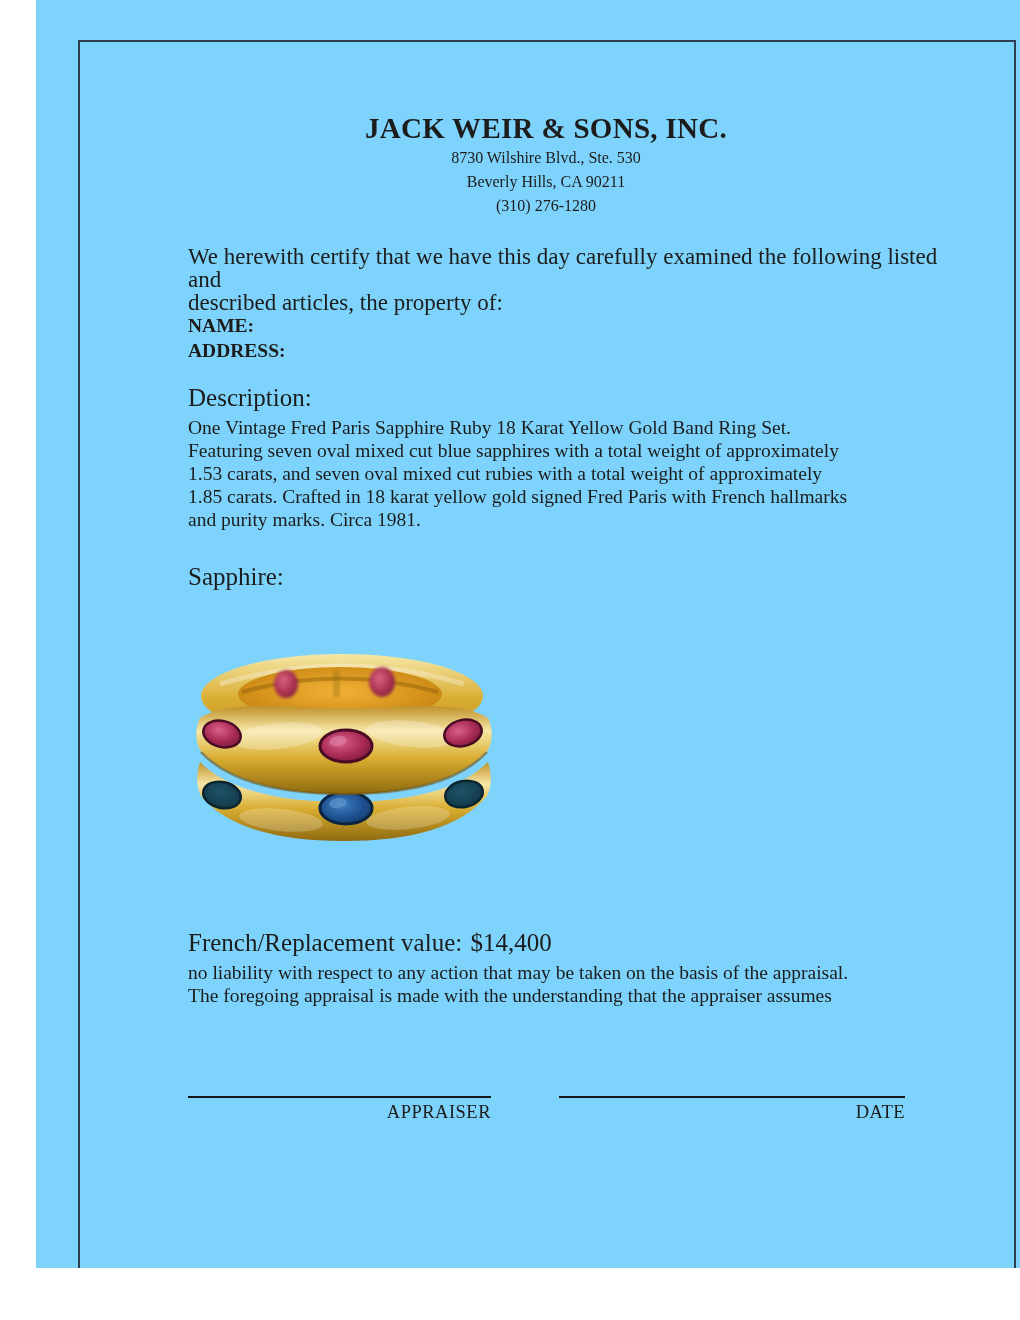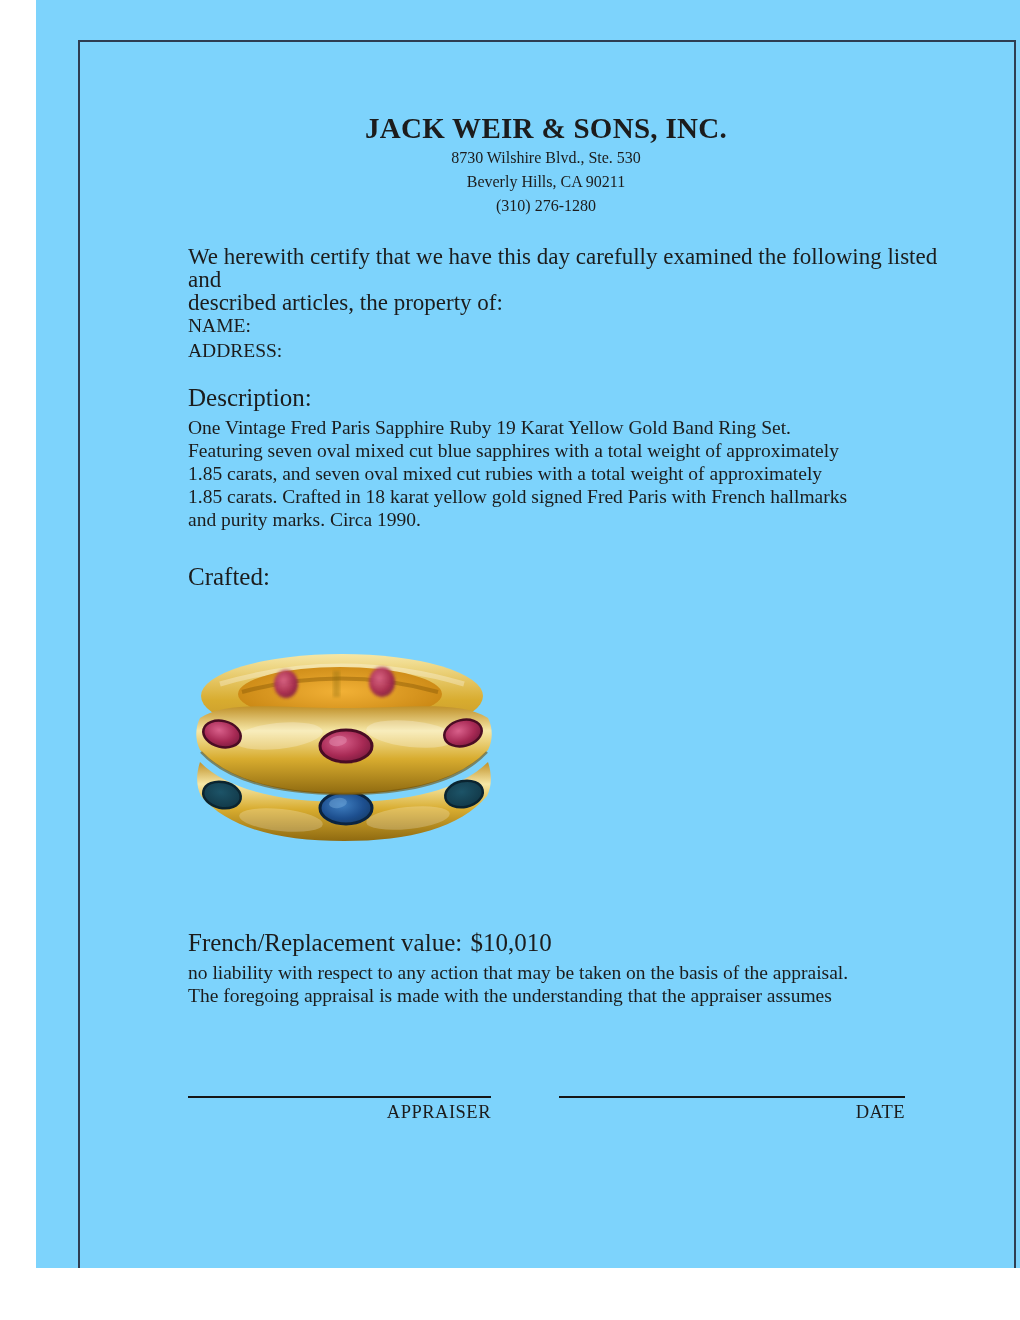--- a/index.html
+++ b/index.html
@@ -53,21 +53,21 @@
     left: 152px;
     top: 245px;
     width: 760px;
     font-size: 23px;
     line-height: 23px;
   }
   .owner-label {
     position: absolute;
     left: 152px;
     font-size: 19.5px;
-    font-weight: normal;
+    font-weight: bold;
     line-height: 24px;
   }
   .owner-name    { top: 314px; }
   .owner-address { top: 339px; }
   .section-heading {
     position: absolute;
     left: 152px;
     font-size: 25px;
     line-height: 30px;
   }
@@ -132,28 +132,28 @@
   <div class="cert-par">
     <div>We herewith certify that we have this day carefully examined the following listed and</div>
     <div>described articles, the property of:</div>
   </div>
 
   <div class="owner-label owner-name">NAME:</div>
   <div class="owner-label owner-address">ADDRESS:</div>
 
   <div class="section-heading desc-heading">Description:</div>
   <div class="desc-body">
-    <div>One Vintage Fred Paris Sapphire Ruby 19 Karat Yellow Gold Band Ring Set.</div>
+    <div>One Vintage Fred Paris Sapphire Ruby 18 Karat Yellow Gold Band Ring Set.</div>
     <div>Featuring seven oval mixed cut blue sapphires with a total weight of approximately</div>
-    <div>1.85 carats, and seven oval mixed cut rubies with a total weight of approximately</div>
+    <div>1.53 carats, and seven oval mixed cut rubies with a total weight of approximately</div>
     <div>1.85 carats. Crafted in 18 karat yellow gold signed Fred Paris with French hallmarks</div>
-    <div>and purity marks. Circa 1990.</div>
-  </div>
-
-  <div class="section-heading picture-heading">Crafted:</div>
+    <div>and purity marks. Circa 1981.</div>
+  </div>
+
+  <div class="section-heading picture-heading">Sapphire:</div>
 
   <div class="ring-photo-box">
     <svg width="300" height="215" viewBox="0 0 300 215" xmlns="http://www.w3.org/2000/svg">
       <defs>
         <linearGradient id="gBand" x1="0" y1="0" x2="0" y2="1">
           <stop offset="0" stop-color="#c0912a"></stop>
           <stop offset="0.28" stop-color="#f6e7a6"></stop>
           <stop offset="0.6" stop-color="#d8ac2f"></stop>
           <stop offset="1" stop-color="#8f6a10"></stop>
         </linearGradient>
@@ -213,21 +213,21 @@
         <ellipse cx="215" cy="90" rx="45" ry="13" fill="#ffffff" opacity="0.25" transform="rotate(6 215 90)"></ellipse>
         <ellipse cx="26" cy="90" rx="19" ry="13" transform="rotate(14 26 90)" fill="url(#gRuby)" stroke="#4a0c24" stroke-width="2.5"></ellipse>
         <ellipse cx="267" cy="89" rx="19" ry="13" transform="rotate(-14 267 89)" fill="url(#gRuby)" stroke="#4a0c24" stroke-width="2.5"></ellipse>
         <ellipse cx="150" cy="102" rx="26" ry="16" fill="url(#gRuby)" stroke="#4a0c24" stroke-width="3"></ellipse>
         <ellipse cx="142" cy="97" rx="9" ry="5" fill="#e089ab" opacity="0.55" transform="rotate(-10 142 97)"></ellipse>
       </g>
     </svg>
   </div>
 
   <div class="section-heading value-heading">
-    <span>French/Replacement value:</span><span class="value-amount">$10,010</span>
+    <span>French/Replacement value:</span><span class="value-amount">$14,400</span>
   </div>
   <div class="disclaimer">
     <div>no liability with respect to any action that may be taken on the basis of the appraisal.</div>
     <div>The foregoing appraisal is made with the understanding that the appraiser assumes</div>
   </div>
 
   <div class="sig-block sig-appraiser">
     <div class="sig-line"></div>
     <div class="sig-label">APPRAISER</div>
   </div>

